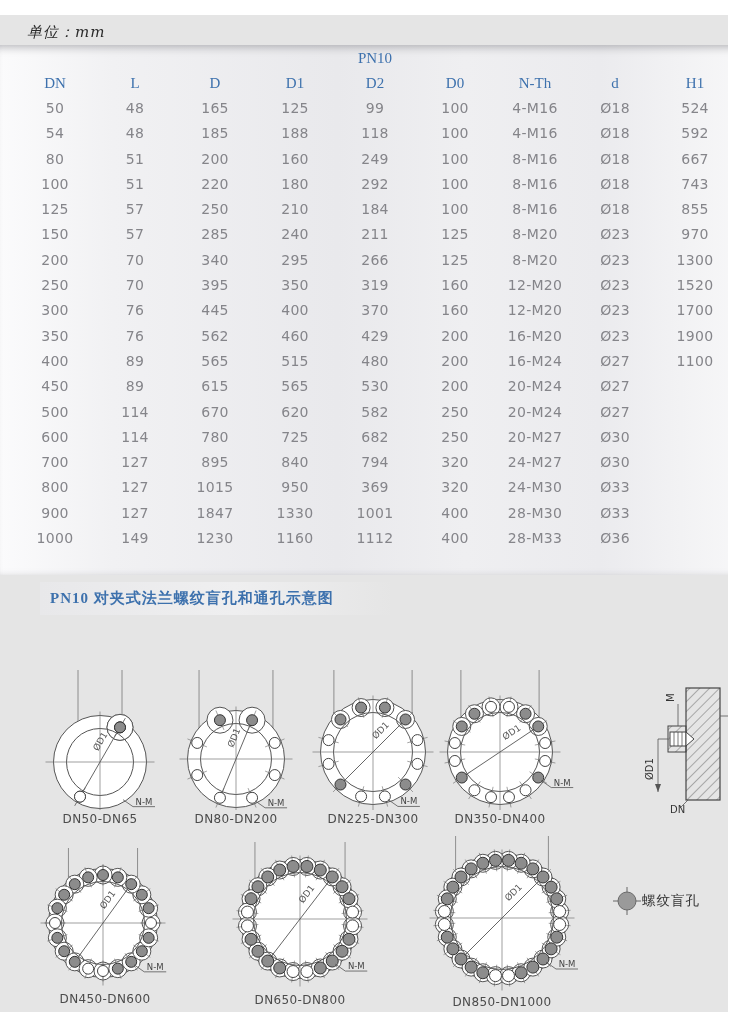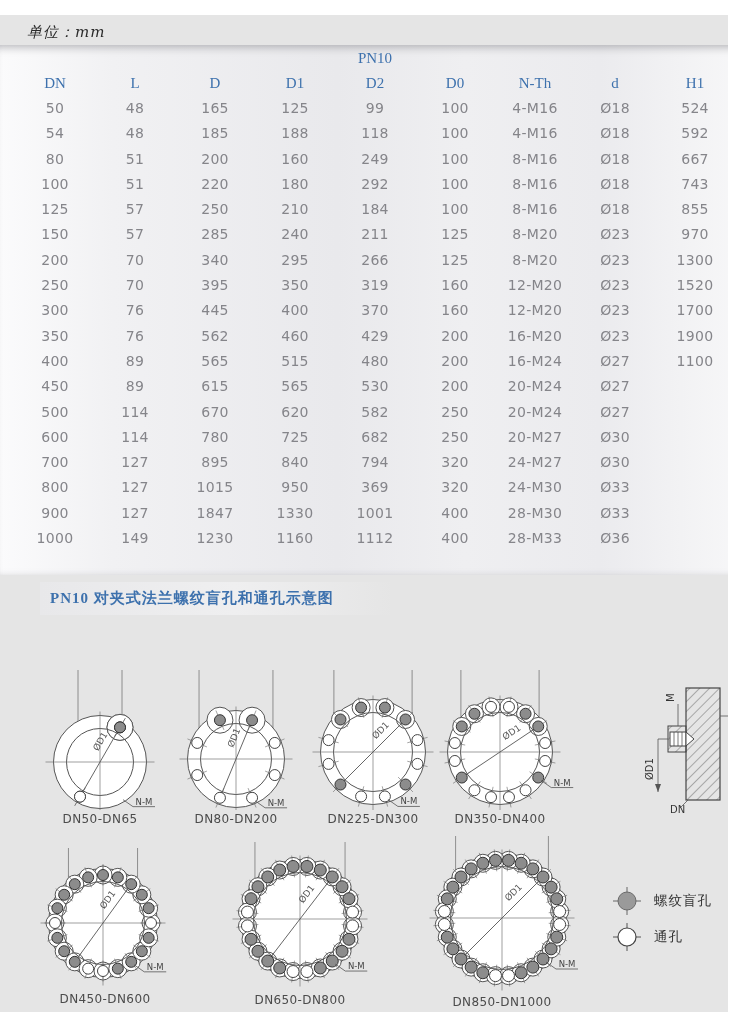--- a/index.html
+++ b/index.html
@@ -18,21 +18,21 @@
   .trow{height:25.3px;line-height:25.3px;font-size:14px;color:#85858a;letter-spacing:.3px;}
   .section-title{position:absolute;left:40px;top:567px;padding:7px 60px 7px 10px;
         font-family:"Liberation Serif",serif;font-size:15px;font-weight:600;color:#3d71ad;
         letter-spacing:1px;
         background:linear-gradient(90deg,#e8e8ea 0%,#efeff0 55%,rgba(250,250,250,0) 100%);}
   .fig{position:absolute;display:flex;flex-direction:column;align-items:center;}
   .fig-label{font-size:12px;color:#4b4b4b;letter-spacing:.4px;margin-top:2px;
         font-family:"DejaVu Sans",sans-serif;}
   .xsec{position:absolute;left:628px;top:665px;}
   .legend{position:absolute;left:612px;top:868px;width:138px;}
-  .legend-item{display:flex;align-items:center;gap:12px;height:36px;}
+  .legend-item{display:flex;align-items:center;height:36px;}
   .legend-label{font-size:13.5px;color:#333;font-family:"DejaVu Serif",serif;letter-spacing:1px;}
 </style>
 </head>
 <body>
 
 <div id="page">
 
   <div class="unit-label">单位：mm</div>
 
   <section class="table-wrap">
@@ -699,23 +699,15 @@
 
   <div class="legend">
     <div class="legend-item">
       <svg width="30" height="30" viewBox="0 0 30 30">
         <line x1="1" y1="15" x2="29" y2="15" stroke="#666" stroke-width="1"></line>
         <line x1="15" y1="1" x2="15" y2="29" stroke="#666" stroke-width="1"></line>
         <circle cx="15" cy="15" r="9" fill="#9a9a9a" stroke="#6a6a6a" stroke-width="1"></circle>
       </svg>
       <span class="legend-label">螺纹盲孔</span>
     </div>
-    <div class="legend-item">
-      <svg width="30" height="30" viewBox="0 0 30 30">
-        <line x1="1" y1="15" x2="29" y2="15" stroke="#555" stroke-width="1"></line>
-        <line x1="15" y1="1" x2="15" y2="29" stroke="#555" stroke-width="1"></line>
-        <circle cx="15" cy="15" r="9" fill="#fff" stroke="#444" stroke-width="1.2"></circle>
-      </svg>
-      <span class="legend-label">通孔</span>
-    </div>
   </div>
 
 </div>
 
 </body></html>

